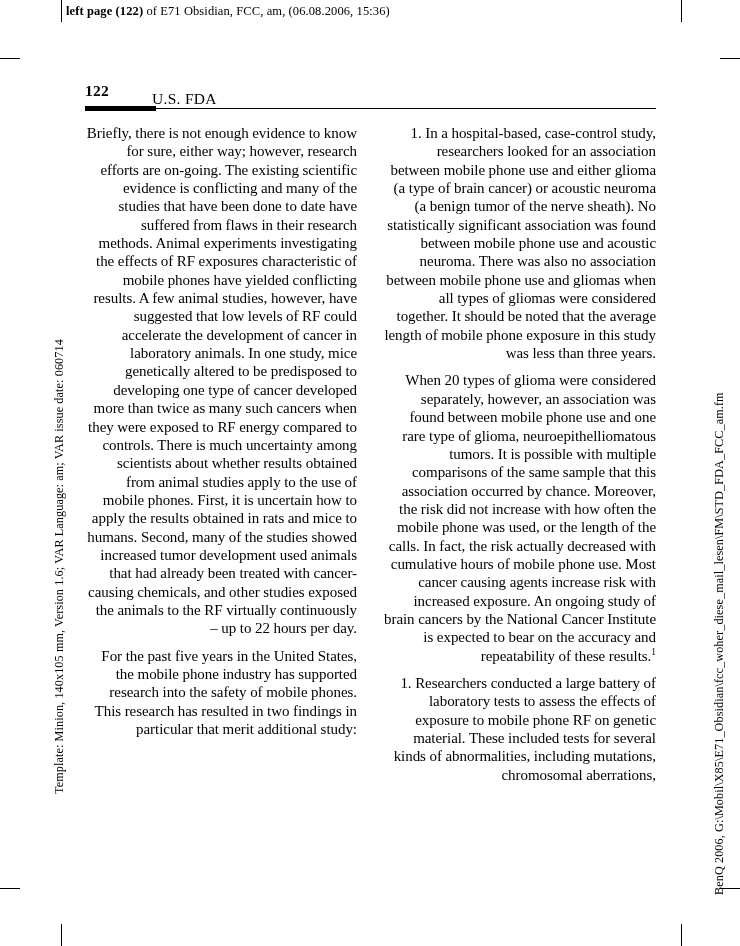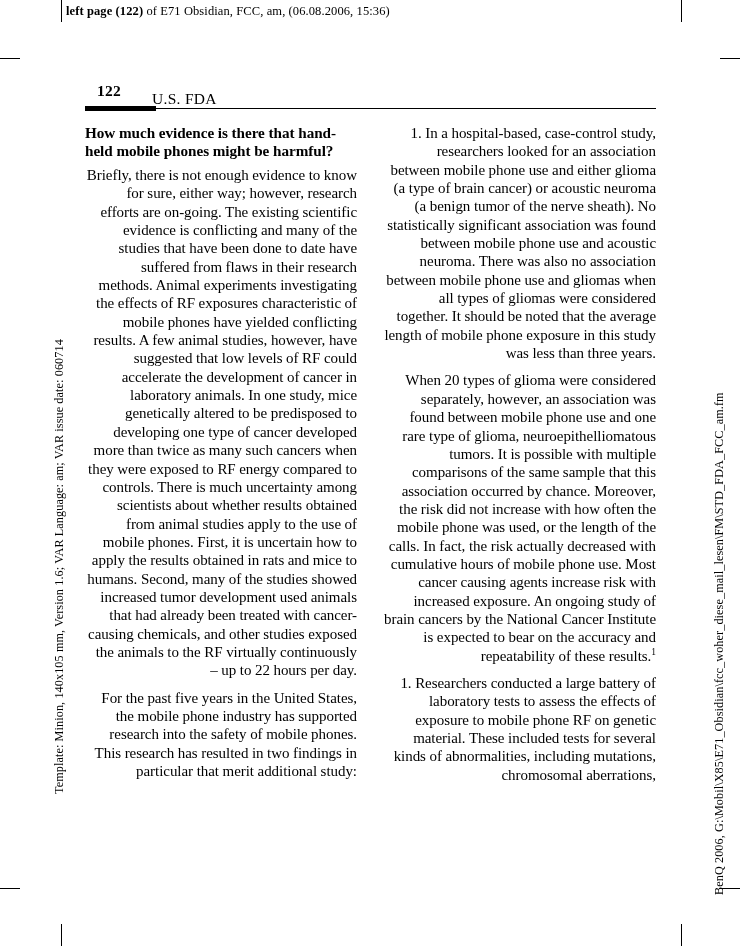--- a/index.html
+++ b/index.html
@@ -78,21 +78,21 @@
   
   .page-header {
     position: absolute;
     left: 85px;
     top: 82px;
     width: 571px;
     height: 30px;
   }
   .folio {
     position: absolute;
-    left: 12px;
+    left: 0px;
     top: 0px;
     font-size: 15.5px;
     font-weight: bold;
     letter-spacing: 0.2px;
   }
   .chapter-title {
     position: absolute;
     left: 67px;
     top: 8px;
     font-size: 15.5px;
@@ -181,21 +181,20 @@
 <div class="page-header">
   <div class="folio">122</div>
   <div class="chapter-title">U.S. FDA</div>
   <div class="rule-thin"></div>
   <div class="rule-thick"></div>
 </div>
 
 <div class="columns">
 
   <div class="col col-left">
-    <h2 class="qhead">How much evidence is there that hand-held mobile phones might be harmful?</h2>
     <p class="para">Briefly, there is not enough evidence to know for sure, either way; however, research efforts are on-going. The existing scientific evidence is conflicting and many of the studies that have been done to date have suffered from flaws in their research methods. Animal experiments investigating the effects of RF exposures characteristic of mobile phones have yielded conflicting results. A few animal studies, however, have suggested that low levels of RF could accelerate the development of cancer in laboratory animals. In one study, mice genetically altered to be predisposed to developing one type of cancer developed more than twice as many such cancers when they were exposed to RF energy compared to controls. There is much uncertainty among scientists about whether results obtained from animal studies apply to the use of mobile phones. First, it is uncertain how to apply the results obtained in rats and mice to humans. Second, many of the studies showed increased tumor development used animals that had already been treated with cancer-causing chemicals, and other studies exposed the animals to the RF virtually continuously – up to 22 hours per day.</p>
     <p class="para">For the past five years in the United States, the mobile phone industry has supported research into the safety of mobile phones. This research has resulted in two findings in particular that merit additional study:</p>
   </div>
 
   <div class="col col-right">
     <p class="para">1. In a hospital-based, case-control study, researchers looked for an association between mobile phone use and either glioma (a type of brain cancer) or acoustic neuroma (a benign tumor of the nerve sheath). No statistically significant association was found between mobile phone use and acoustic neuroma. There was also no association between mobile phone use and gliomas when all types of gliomas were considered together. It should be noted that the average length of mobile phone exposure in this study was less than three years.</p>
     <p class="para"><span>When 20 types of glioma were considered separately, however, an association was found between mobile phone use and one rare type of glioma, neuroepithelliomatous tumors. It is possible with multiple comparisons of the same sample that this association occurred by chance. Moreover, the risk did not increase with how often the mobile phone was used, or the length of the calls. In fact, the risk actually decreased with cumulative hours of mobile phone use. Most cancer causing agents increase risk with increased exposure. An ongoing study of brain cancers by the National Cancer Institute is expected to bear on the accuracy and repeatability of these results.</span><sup class="fn">1</sup></p>
     <p class="para">1. Researchers conducted a large battery of laboratory tests to assess the effects of exposure to mobile phone RF on genetic material. These included tests for several kinds of abnormalities, including mutations, chromosomal aberrations,</p>
   </div>
 

